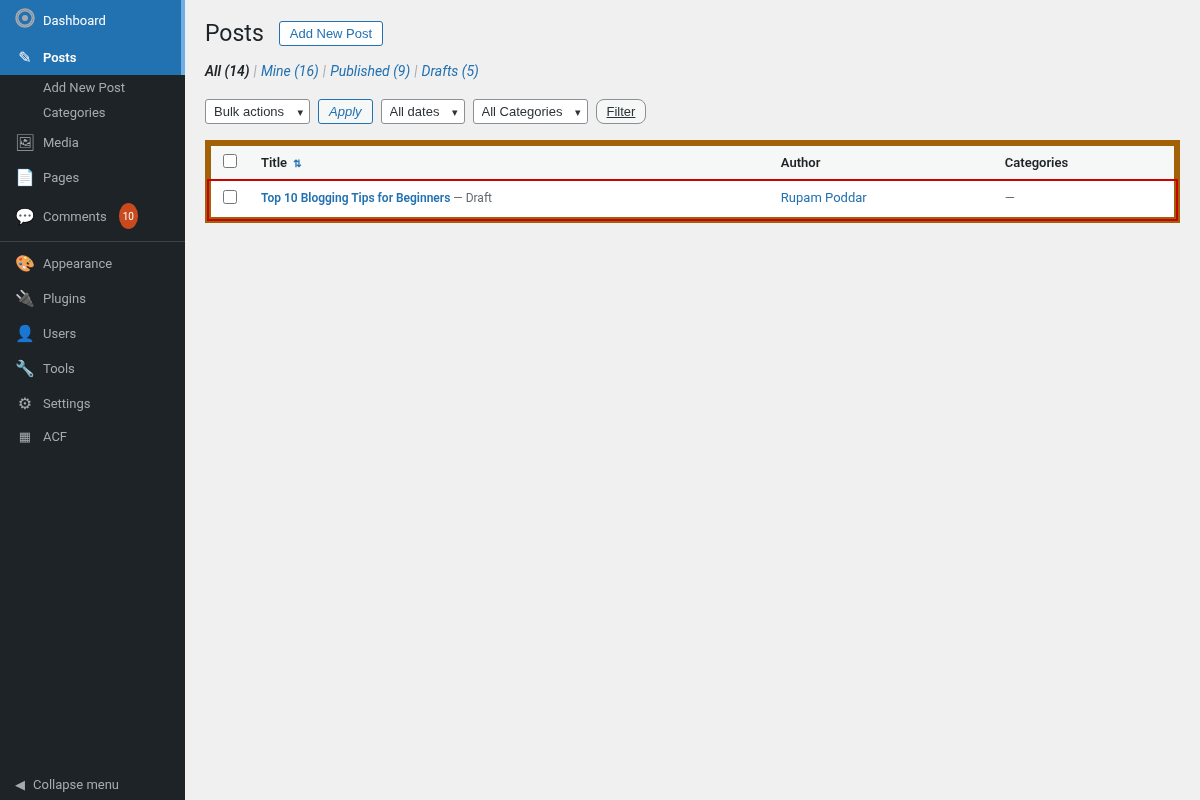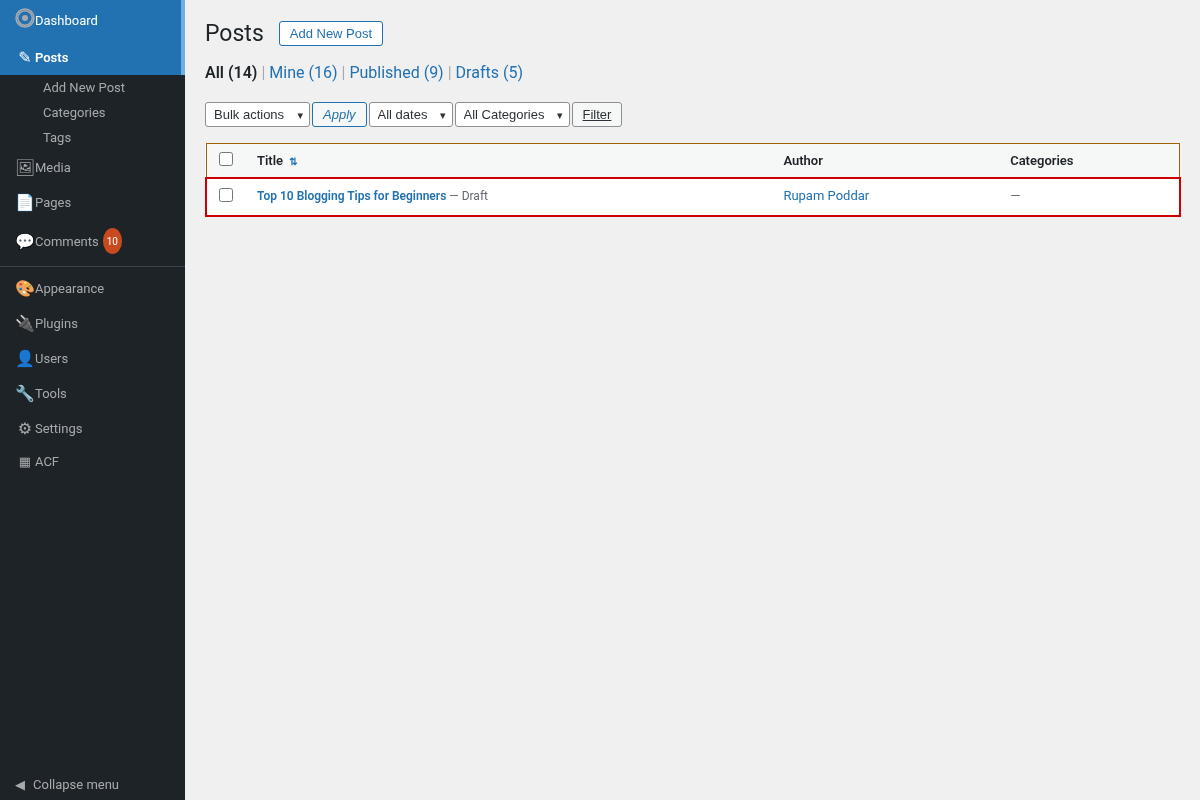--- a/index.html
+++ b/index.html
@@ -15,20 +15,21 @@
       flex-shrink: 0;
       height: 100%;
       overflow-y: auto;
     }
     .sidebar-item {
       display: flex;
       align-items: center;
       padding: 8px 15px;
       color: #a7aaad;
       cursor: pointer;
+      gap: 8px;
       font-size: 13px;
       text-decoration: none;
       position: relative;
     }
     .sidebar-item.active { background: #2271b1; color: #fff; }
     .sidebar-item.active::before {
       content: '';
       position: absolute;
       right: 0; top: 0; bottom: 0;
       width: 4px;
@@ -106,35 +107,36 @@
       cursor: pointer;
       font-size: 13px;
     }
 
     
     .sub-nav {
       display: flex;
       align-items: center;
       gap: 4px;
       margin-bottom: 16px;
-      font-size: 16px;
+      font-size: 14px;
+      font-style: italic;
     }
     .sub-nav-item {
       color: #2271b1;
       cursor: pointer;
       text-decoration: none;
     }
     .sub-nav-item.active-nav { color: #1d2327; font-weight: 600; }
     .sub-nav-sep { color: #a7aaad; }
 
     
     .toolbar {
       display: flex;
       align-items: center;
-      gap: 2px;
+      gap: 8px;
       margin-bottom: 12px;
       background: #f0f0f1;
       padding: 4px 0;
     }
     .toolbar select, .toolbar .select-btn {
       padding: 4px 24px 4px 8px;
       border: 1px solid #8c8f94;
       border-radius: 3px;
       background: #fff;
       color: #2c3338;
@@ -156,42 +158,42 @@
       transform: translateY(-50%);
       pointer-events: none;
       color: #2c3338;
       font-size: 11px;
     }
     .filter-btn {
       border: 1px solid #8c8f94;
       background: #f6f7f7;
       color: #2c3338;
       padding: 4px 10px;
-      border-radius: 3px;
+      border-radius: 8px;
       cursor: pointer;
       font-size: 13px;
       text-decoration: underline;
     }
     .apply-btn {
       border: 1px solid #2271b1;
       background: #f6f7f7;
       color: #2271b1;
       padding: 4px 10px;
       border-radius: 3px;
       cursor: pointer;
       font-size: 13px;
       font-style: italic;
     }
 
     
     .posts-table {
       width: 100%;
       border-collapse: collapse;
       background: #fff;
-      border: 1px solid #a16207;
+      border: 6px solid #a16207;
     }
     .posts-table th {
       background: #f6f7f7;
       border-bottom: 1px solid #e0e0e0;
       padding: 8px 12px;
       text-align: left;
       color: #1d2327;
       font-weight: 600;
       font-size: 13px;
     }
@@ -250,23 +252,20 @@
   <div class="sidebar-item active" style="background:#2271b1; color:#fff;">
     <span class="icon" style="color:#fff;">✎</span>
     <span style="color:#fff; font-weight:600;">Posts</span>
   </div>
 
   <div class="sidebar-sub-item">
     <span>Add New Post</span>
   </div>
   <div class="sidebar-sub-item">
     <span>Categories</span>
-  </div>
-  <div class="sidebar-sub-item">
-    <span>Tags</span>
   </div>
 
   <div class="sidebar-item">
     <span class="icon">🖼</span>
     <span>Media</span>
   </div>
 
   <div class="sidebar-item">
     <span class="icon">📄</span>
     <span>Pages</span>

